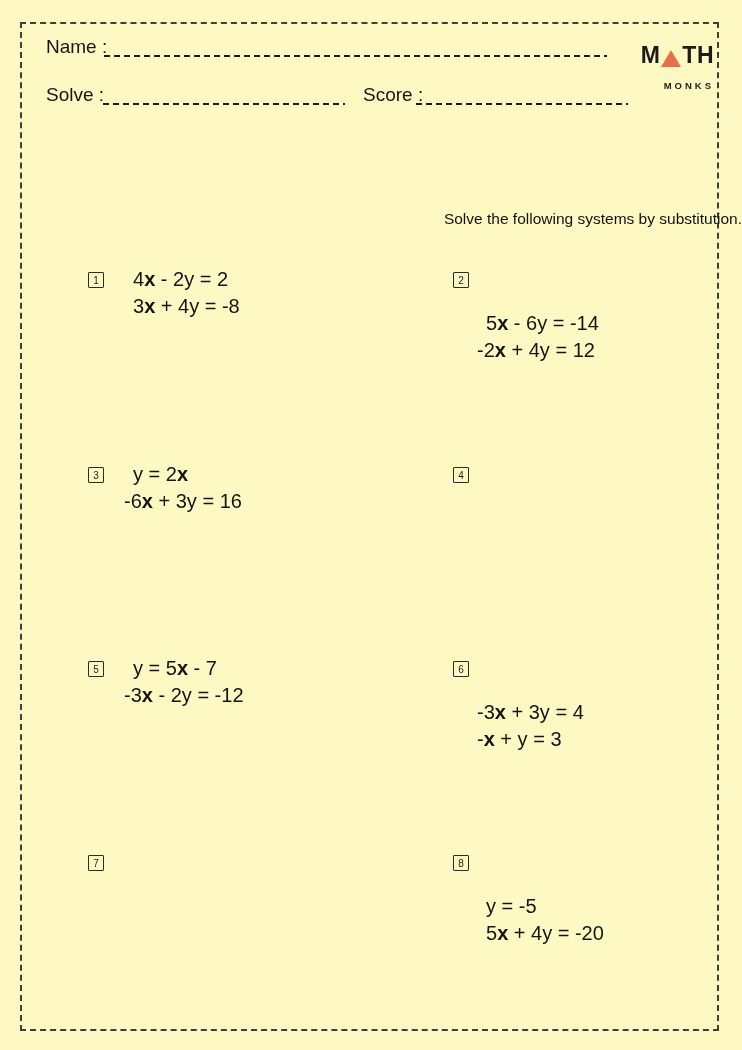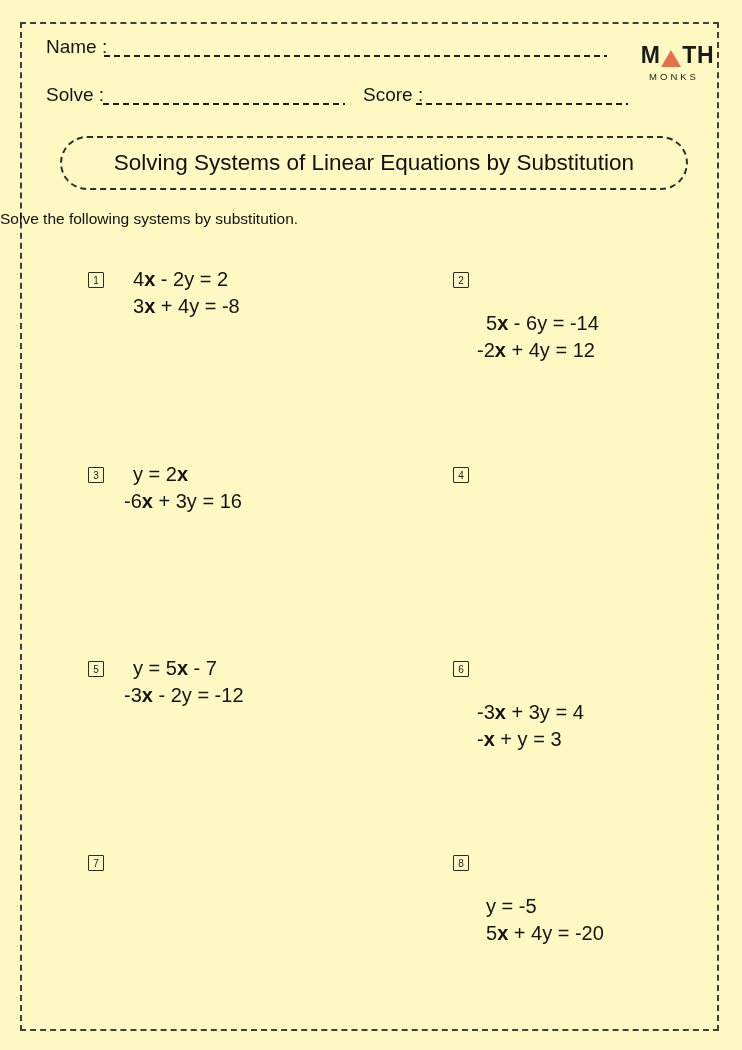--- a/index.html
+++ b/index.html
@@ -36,33 +36,33 @@
     font-weight:700;font-size:23px;line-height:23px;color:#1b1b1b;letter-spacing:0.5px;
   }
   .logo-triangle{
     width:0;height:0;display:inline-block;
     border-left:10px solid transparent;
     border-right:10px solid transparent;
     border-bottom:17px solid #E5714A;
     margin:0 1px 0 1px;
   }
   .logo-monks{
-    font-size:9.5px;font-weight:400;letter-spacing:3px;
-    color:#222;text-align:center;margin-top:4px;
+    font-size:9.5px;font-weight:700;letter-spacing:3px;
+    color:#222;text-align:right;margin-top:13px;
   }
   
   .title-pill{
     position:absolute;left:60px;top:136px;width:628px;height:54px;
     border:2px dashed #2e2e2e;border-radius:30px;box-sizing:border-box;
     display:flex;align-items:center;justify-content:center;
     font-size:22.5px;color:#111;white-space:nowrap;
   }
   .instruction{
     position:absolute;left:0;top:210px;width:742px;
-    text-align:left;font-size:15.5px;color:#111;
+    text-align:right;font-size:15.5px;color:#111;
   }
   
   .problems-grid{position:absolute;left:0;top:0;width:742px;height:1050px;}
   .problem{position:absolute;display:flex;align-items:flex-start;}
   .pnum{
     width:14px;height:14px;margin-top:6px;
     border:1.6px solid #2b2b2b;border-radius:1px;
     display:flex;align-items:center;justify-content:center;
     font-size:10px;color:#222;flex:0 0 auto;
   }
@@ -89,23 +89,20 @@
 
   <div class="logo">
     <div class="logo-math">
       <span>M</span>
       <span class="logo-triangle"></span>
       <span>TH</span>
     </div>
     <div class="logo-monks">MONKS</div>
   </div>
 
-  <div class="title-pill">
-    <span>Solving Systems of Linear Equations by Substitution</span>
-  </div>
 
   <div class="instruction">Solve the following systems by substitution.</div>
 
   <div class="problems-grid">
       <div class="problem col0" style="left: 88px; top: 266px;">
         <span class="pnum">1</span>
         <div class="eqs">
           <div class="eq-line">4<span class="vx">x</span> - 2y = 2</div>
           <div class="eq-line">3<span class="vx">x</span> + 4y = -8</div>
         </div>

